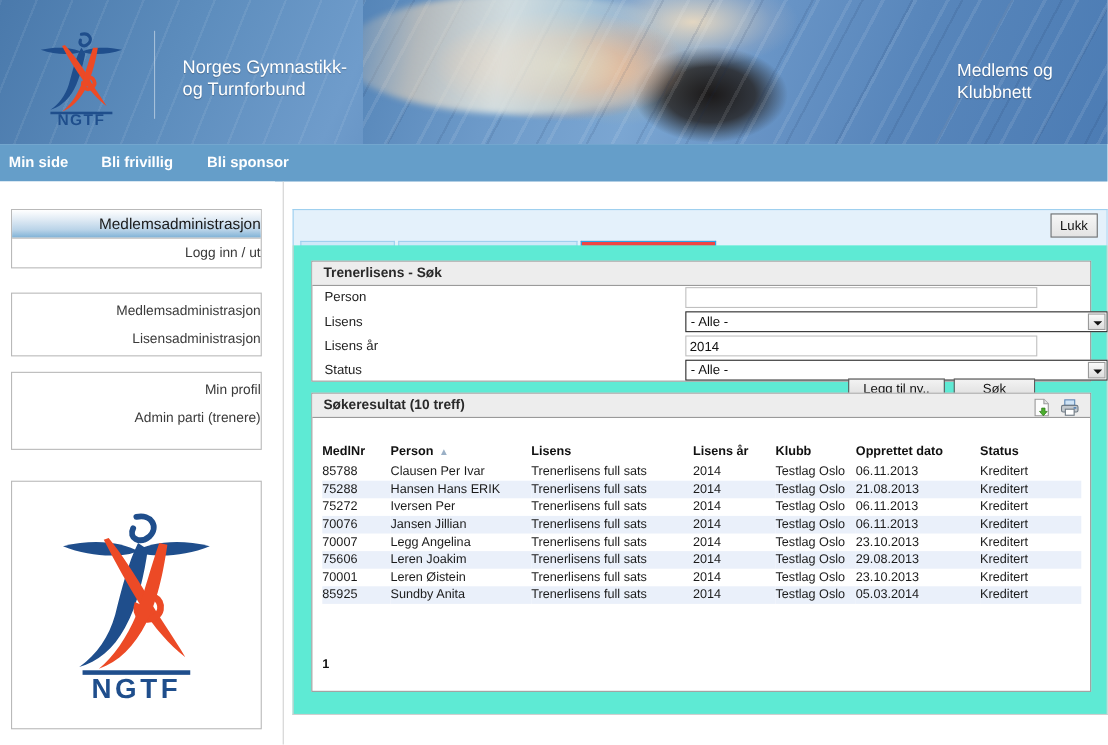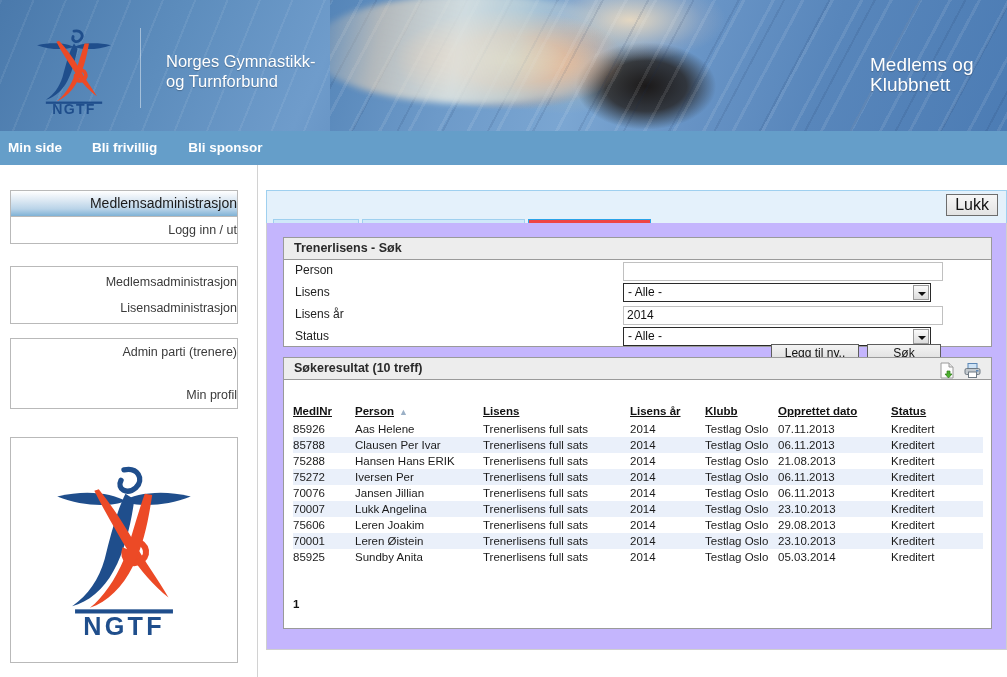--- a/index.html
+++ b/index.html
@@ -49,21 +49,21 @@
   .logo-box { position:absolute; left:30px; top:22px; width:88px; height:94px; }
   .logo-sep { position:absolute; left:140px; top:28px; width:1px; height:80px; background:rgba(255,255,255,0.45); }
   .banner-title {
     position:absolute; left:166px; top:51px;
     color:#ffffff; font-size:16.5px; line-height:20px; font-weight:400;
     text-shadow:0 1px 1px rgba(0,0,0,0.25);
     white-space:pre-line;
   }
   .banner-right {
     position:absolute; left:870px; top:55px;
-    color:#ffffff; font-size:19px; line-height:20px; font-weight:400;
+    color:#ffffff; font-size:16px; line-height:20px; font-weight:400;
     text-shadow:0 1px 1px rgba(0,0,0,0.25);
     white-space:pre-line;
   }
 
   
   .navbar {
     position:absolute; left:0; top:131px; width:1007px; height:34px;
     background:#659ec9;
   }
   .navbar ul { list-style:none; margin:0; padding:0; height:34px; }
@@ -113,28 +113,28 @@
   .tab {
     float:left; height:29px; line-height:28px; padding:0 16px;
     font-size:13px; font-weight:bold; color:#1e1e1e;
     background:#cfe8f9; border:1px solid #9fd0ef; border-bottom:none;
     margin-right:3px; cursor:pointer; white-space:nowrap;
   }
   .tab.active { background:#ef4444; color:#ffffff; border-color:#29a3e8; }
   .btn-lukk {
     position:absolute; right:8px; top:3px;
     height:22px; min-width:38px; padding:0 8px;
-    font-size:16px; color:#111;
+    font-size:12px; color:#111;
     background: linear-gradient(180deg,#f6f6f6 0%, #e3e3e3 100%);
     border:1px solid #6d6d6d; cursor:pointer;
   }
 
   .panel {
     position:absolute; left:0; top:33px; width:741px; height:427px;
-    background:#c4b5fd; border:1px solid #cfcfcf; border-top:none;
+    background:#5eead4; border:1px solid #cfcfcf; border-top:none;
   }
 
   .card {
     position:absolute; left:16px; width:709px;
     background:#ffffff; border:1px solid #9a9a9a;
   }
   .card-hdr {
     height:22px; line-height:21px; padding-left:10px;
     font-size:12.5px; font-weight:bold; color:#2a2a2a;
     background:#ededed; border-bottom:1px solid #9a9a9a;
@@ -144,21 +144,21 @@
 
   .form-rows { position:absolute; left:0; top:22px; width:709px; }
   .frow { position:relative; height:21px; margin-top:1px; }
   .flabel { position:absolute; left:11px; top:2px; font-size:12px; color:#222; }
   .fctl { position:absolute; left:339px; top:0px; width:320px; }
   input.tf {
     width:320px; height:19px; font-size:12px; font-family:"Liberation Sans",sans-serif;
     border:1px solid #c0c0c0; background:#fff; color:#111; padding:0 3px;
   }
   .sel {
-    position:relative; width:308px; height:19px; border:1px solid #2a2a2a;
+    position:relative; width:384px; height:19px; border:1px solid #2a2a2a;
     background:#fff; font-size:12px; color:#111; cursor:pointer;
   }
   .sel span { position:absolute; left:4px; top:1px; }
   .sel .arrow {
     position:absolute; right:1px; top:1px; width:16px; height:15px;
     background: linear-gradient(180deg,#fafafa 0%, #dcdcdc 100%);
     border:1px solid #9a9a9a;
   }
   .sel .arrow:after {
     content:""; position:absolute; left:4px; top:6px;
@@ -178,21 +178,21 @@
   .ticon { float:left; margin-left:9px; cursor:pointer; }
 
   table.results {
     position:absolute; left:9px; top:46px; width:690px;
     border-collapse:collapse; font-size:11.5px; color:#1b1b1b;
   }
   table.results th {
     text-align:left; font-size:11.5px; font-weight:bold; color:#111;
     padding:0 0 3px 0; height:17px; white-space:nowrap;
   }
-  table.results th span.u { text-decoration:underline; cursor:pointer; }
+  table.results th span.u { cursor:pointer; }
   table.results td { padding:1px 0; height:16px; white-space:nowrap; }
   table.results tbody tr:nth-child(even) { background:#eaf0fa; }
   .sortarrow { display:inline-block; margin-left:5px; color:#9bb0c6; font-size:9px; }
   .pager {
     position:absolute; left:9px; bottom:18px; font-size:11.5px; font-weight:bold; color:#111;
     cursor:pointer;
   }
 </style>
 </head>
 <body>
@@ -240,22 +240,22 @@
       <div class="side-hdr">Medlemsadministrasjon</div>
       <div class="side-link">Logg inn / ut</div>
     </div>
 
     <div class="side-box box2">
       <div class="side-link" style="padding-top:7px">Medlemsadministrasjon</div>
       <div class="side-link" style="padding-bottom:7px">Lisensadministrasjon</div>
     </div>
 
     <div class="side-box box3">
+      <div class="side-link" style="padding-top:7px">Min profil</div>
       <div class="side-link" style="padding-bottom:20px">Admin parti (trenere)</div>
-      <div class="side-link" style="padding-top:7px">Min profil</div>
     </div>
 
     <div class="side-box box4">
       <div class="logo-big">
         <svg viewBox="0 0 100 120" width="150" height="178" aria-hidden="true">
           <path d="M50 6 C59 4 64 12 58 18 C52 23 45 19 48 13" fill="none" stroke="#1f4e8c" stroke-width="3.6" stroke-linecap="round"></path>
           <path d="M5 24 C25 19 42 22 51 27 C42 31 22 31 5 24 Z" fill="#1f4e8c"></path>
           <path d="M95 24 C75 19 58 22 49 27 C58 31 78 31 95 24 Z" fill="#1f4e8c"></path>
           <path d="M51 22 C45 34 41 50 37 66 C33 80 26 90 15 98 C26 95 36 87 43 74 C51 60 55 40 57 26 Z" fill="#1f4e8c"></path>
           <path d="M30 20 C37 34 45 48 53 61 C61 74 70 84 80 92 C73 80 64 68 57 55 C49 41 41 29 33 19 Z" fill="#ec4a26"></path>
@@ -366,29 +366,20 @@
               <th><span class="u">Person</span><i class="sortarrow">▲</i></th>
               <th><span class="u">Lisens</span></th>
               <th><span class="u">Lisens år</span></th>
               <th><span class="u">Klubb</span></th>
               <th><span class="u">Opprettet dato</span></th>
               <th><span class="u">Status</span></th>
             </tr>
           </thead>
           <tbody>
             <tr>
-              <td>85926</td>
-              <td>Aas Helene</td>
-              <td>Trenerlisens full sats</td>
-              <td>2014</td>
-              <td>Testlag Oslo</td>
-              <td>07.11.2013</td>
-              <td>Kreditert</td>
-            </tr>
-            <tr>
               <td>85788</td>
               <td>Clausen Per Ivar</td>
               <td>Trenerlisens full sats</td>
               <td>2014</td>
               <td>Testlag Oslo</td>
               <td>06.11.2013</td>
               <td>Kreditert</td>
             </tr>
             <tr>
               <td>75288</td>
@@ -412,21 +403,21 @@
               <td>70076</td>
               <td>Jansen Jillian</td>
               <td>Trenerlisens full sats</td>
               <td>2014</td>
               <td>Testlag Oslo</td>
               <td>06.11.2013</td>
               <td>Kreditert</td>
             </tr>
             <tr>
               <td>70007</td>
-              <td>Lukk Angelina</td>
+              <td>Legg Angelina</td>
               <td>Trenerlisens full sats</td>
               <td>2014</td>
               <td>Testlag Oslo</td>
               <td>23.10.2013</td>
               <td>Kreditert</td>
             </tr>
             <tr>
               <td>75606</td>
               <td>Leren Joakim</td>
               <td>Trenerlisens full sats</td>

